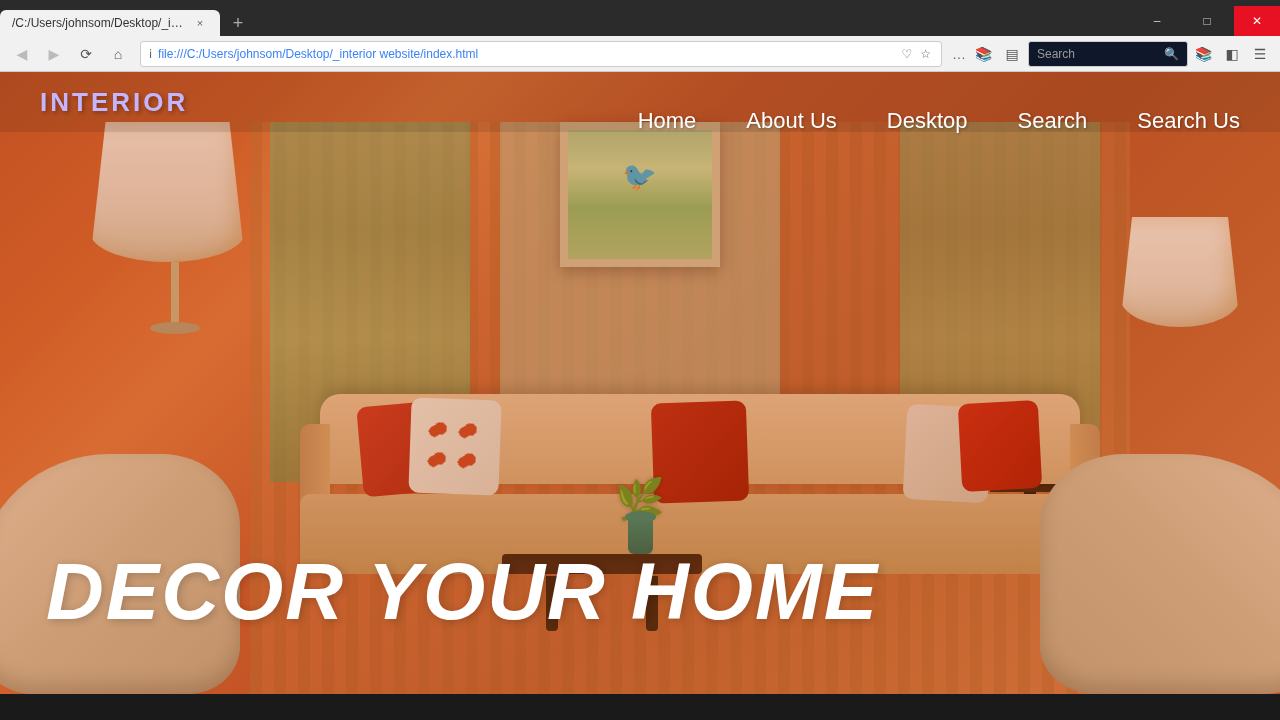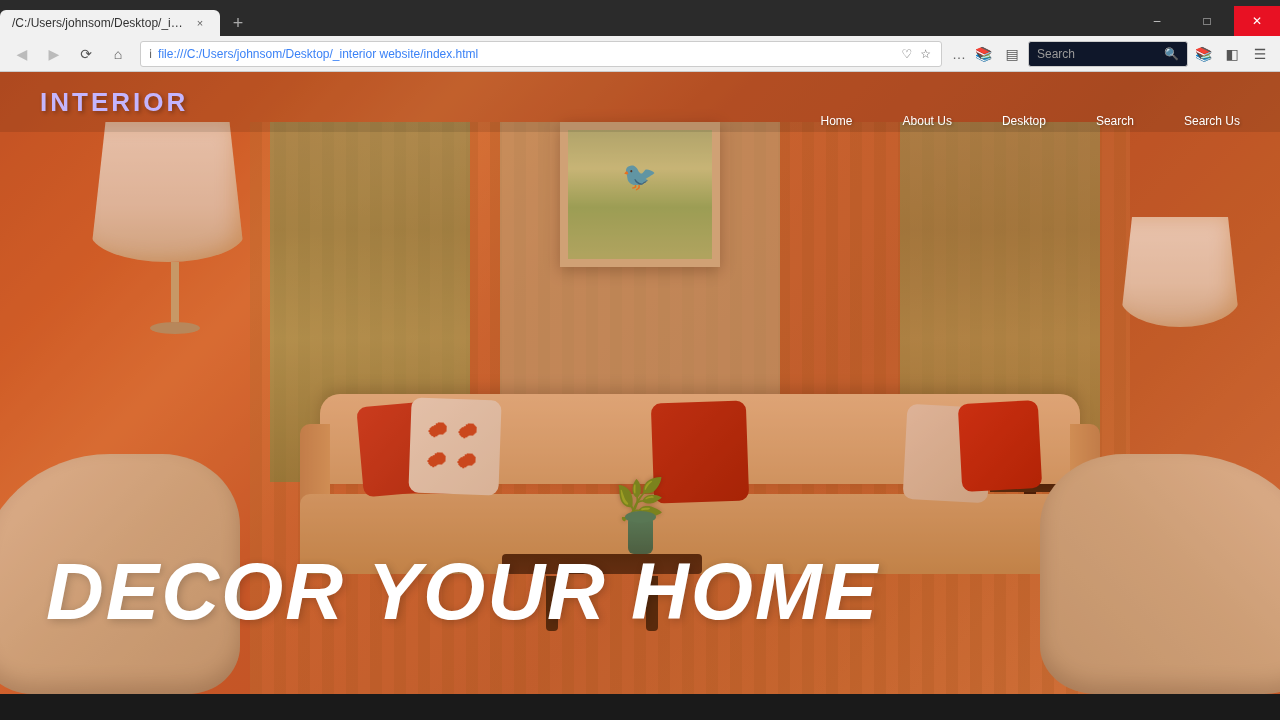--- a/index.html
+++ b/index.html
@@ -605,21 +605,21 @@
     }
 
     .nav-links {
       display: flex;
       gap: 50px;
       align-items: center;
     }
 
     .nav-link {
       color: white;
-      font-size: 12px;
+      font-size: 22px;
       font-weight: 400;
       text-decoration: none;
       cursor: pointer;
       text-shadow: 1px 1px 3px rgba(0,0,0,0.3);
       margin-top: 38px;
     }
 
     
     .hero-text {
       position: absolute;

